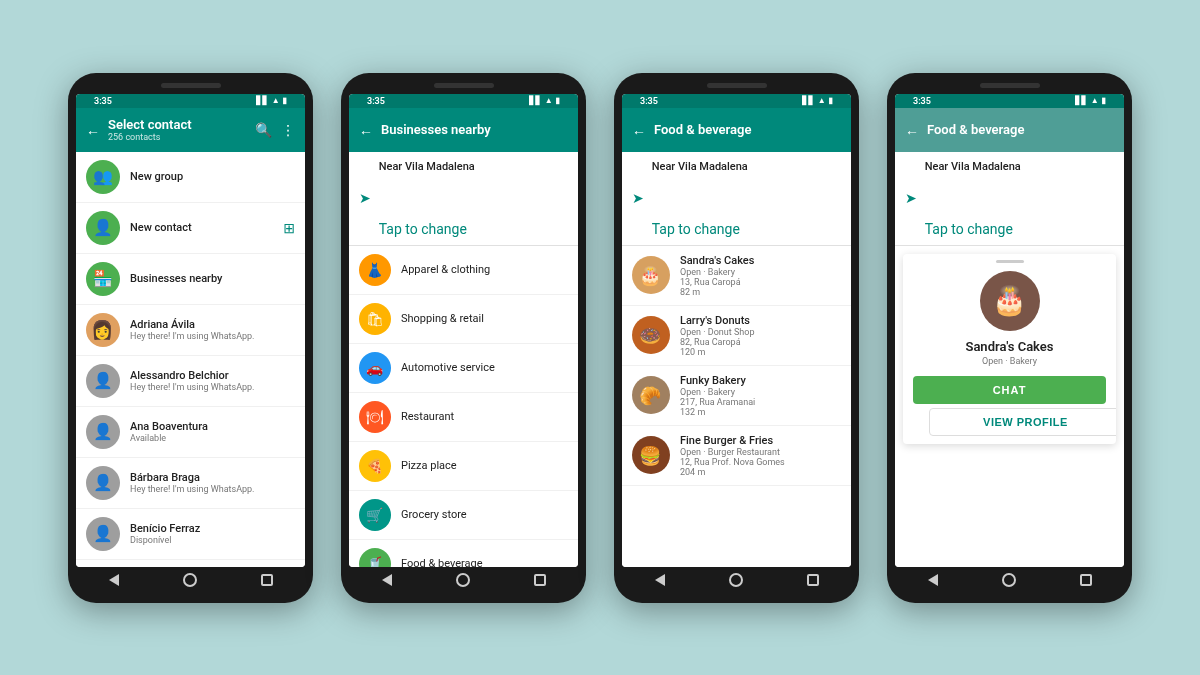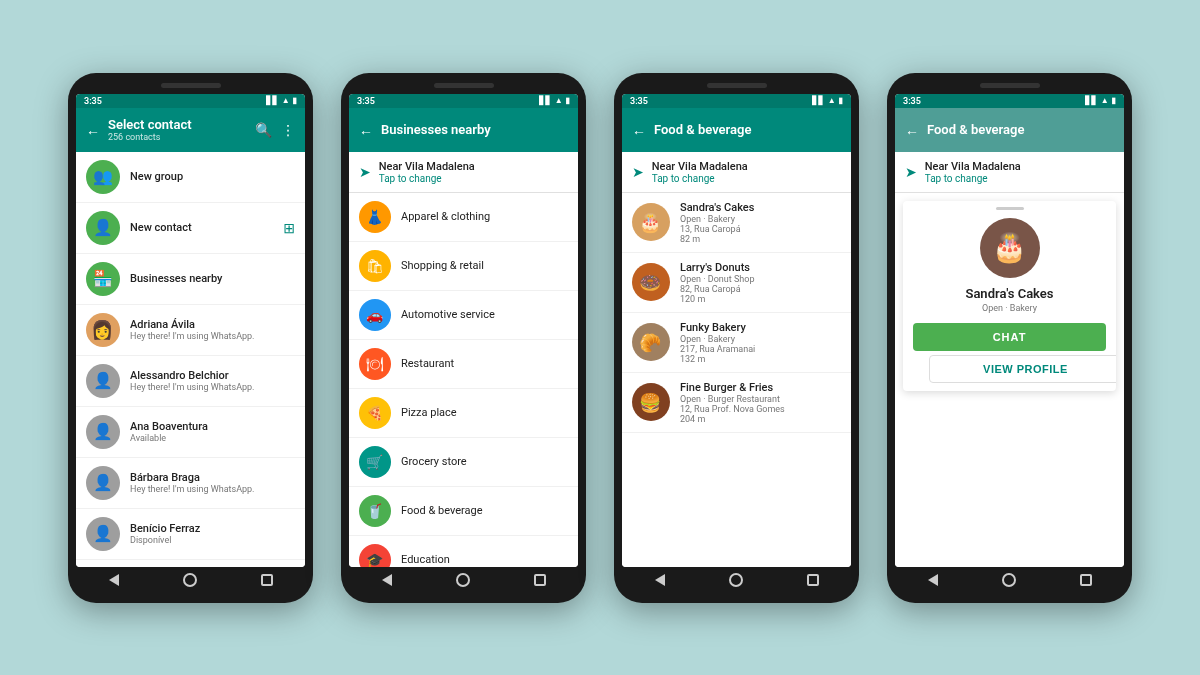--- a/index.html
+++ b/index.html
@@ -42,21 +42,21 @@
       overflow: hidden;
       display: flex;
       flex-direction: column;
     }
 
     .status-bar {
       background: #00796b;
       display: flex;
       justify-content: space-between;
       align-items: center;
-      padding: 2px 8px;
+      padding: 2px 18px;
       color: #fff;
       font-size: 9px;
       font-weight: 600;
     }
 
     .status-icons {
       display: flex;
       gap: 3px;
       align-items: center;
       font-size: 8px;
@@ -158,22 +158,23 @@
 
     .location-icon { color: #00897b; font-size: 14px; }
 
     .location-info h3 {
       font-size: 11px;
       font-weight: 500;
       color: #222;
     }
 
     .location-info p {
-      font-size: 10px;
+      font-size: 14px;
       color: #00897b;
+      margin-top: 48px;
     }
 
     .category-item {
       display: flex;
       align-items: center;
       padding: 8px 10px;
       border-bottom: 1px solid #f0f0f0;
       gap: 10px;
     }
 

